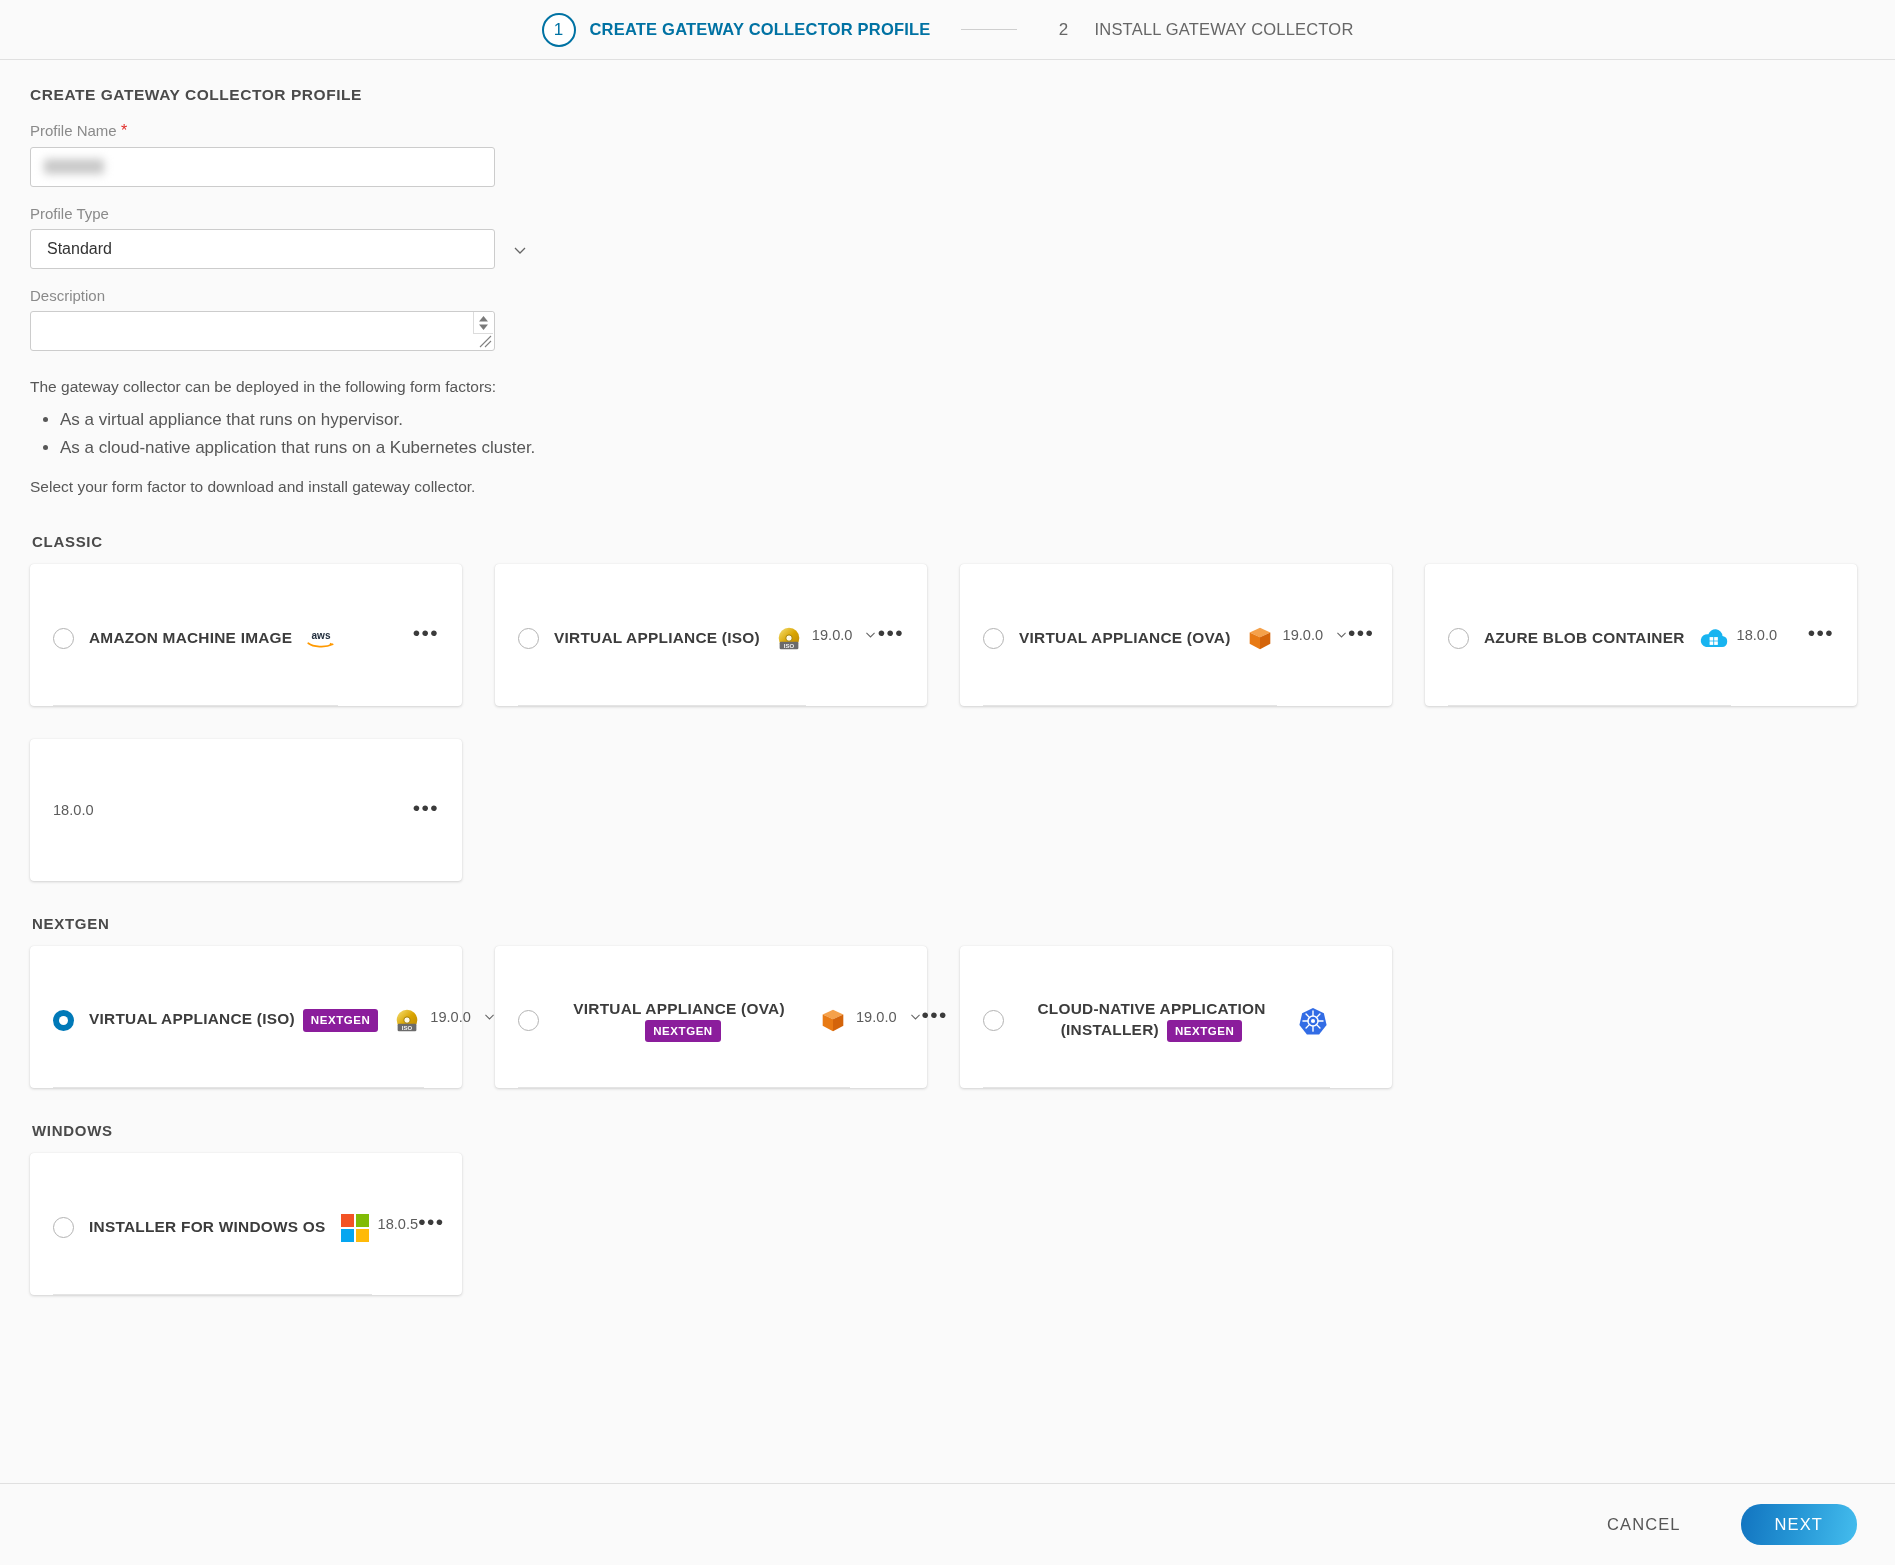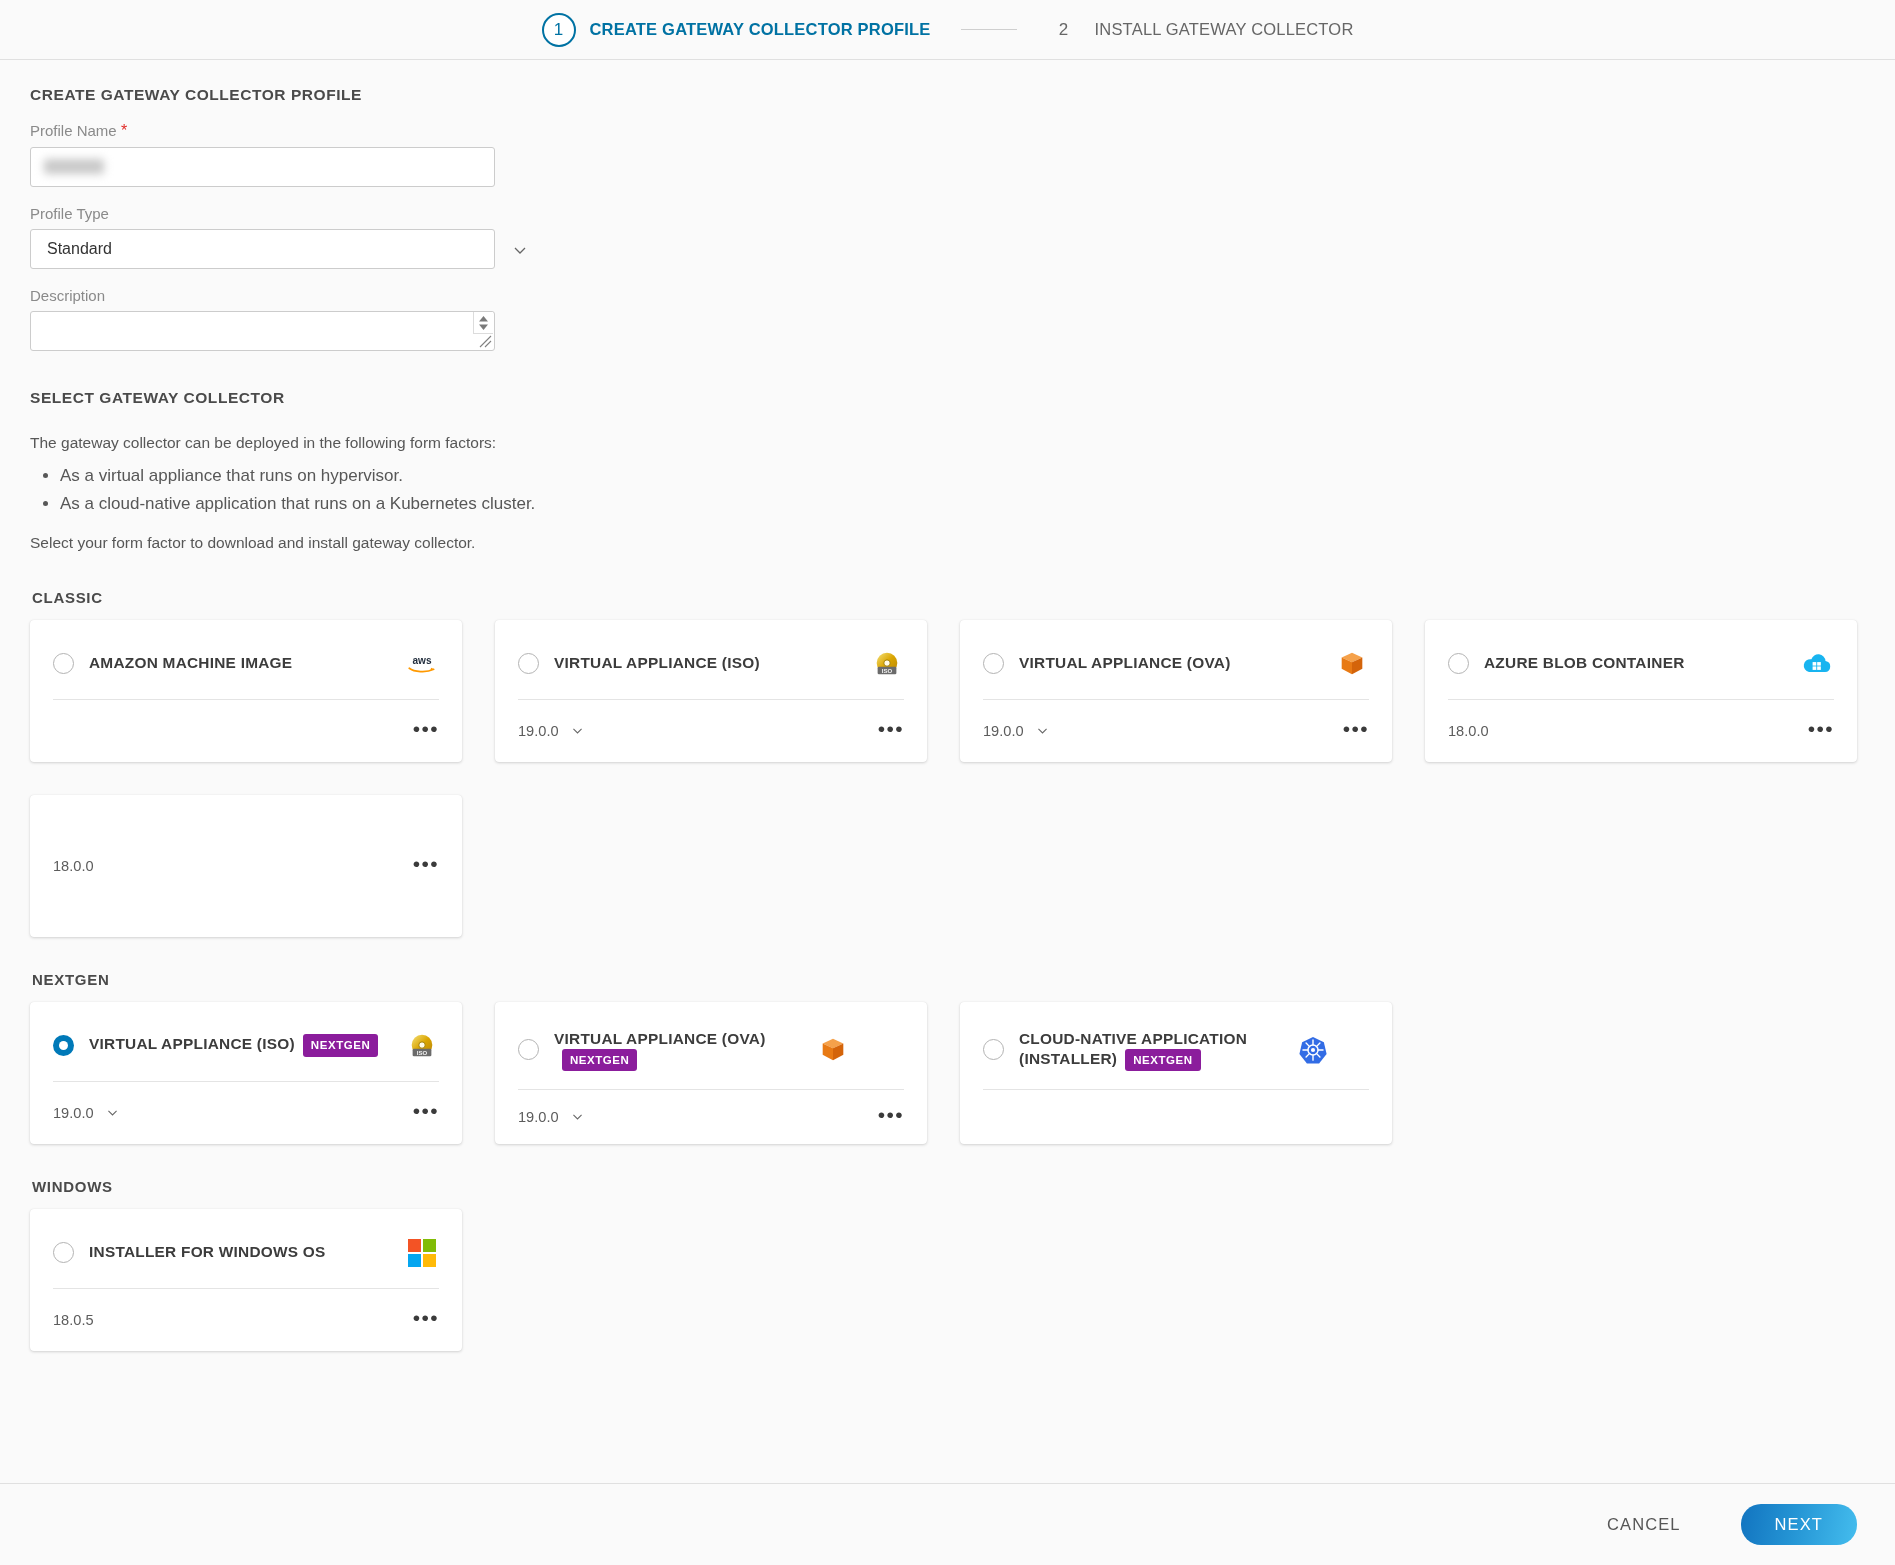--- a/index.html
+++ b/index.html
@@ -158,21 +158,21 @@
   }
   .card {
     width: 432px;
     min-height: 142px;
     background: #ffffff;
     border-radius: 4px;
     box-shadow: 0 1px 3px rgba(0,0,0,.16), 0 0 1px rgba(0,0,0,.10);
     margin: 0 33px 0 0;
     padding: 0 20px;
     display: flex;
-    flex-direction: column;
+    text-align: center;
   }
   .card.selected { }
 
   .card-top {
     display: flex;
     align-items: center;
     flex: 0 0 auto;
     padding: 27px 0 0 0;
     min-height: 74px;
     border-bottom: 1px solid #e4e4e4;
@@ -338,21 +338,20 @@
           </svg>
       </div>
       <div class="ta-grip">
         <svg width="16" height="16" viewBox="0 0 16 16">
           <path d="M14 3L3 14M14 8L8 14" stroke="#808080" stroke-width="1.1" fill="none"></path>
         </svg>
       </div>
     </div>
   </div>
 
-  <div class="section-title" style="margin-top:38px">SELECT GATEWAY COLLECTOR</div>
 
   <p class="body-text">The gateway collector can be deployed in the following form factors:</p>
   <ul class="ff-list">
     <li>As a virtual appliance that runs on hypervisor.</li>
     <li>As a cloud-native application that runs on a Kubernetes cluster.</li>
   </ul>
   <p class="body-text" style="margin-top:14px">Select your form factor to download and install gateway collector.</p>
 
   <div class="group-title">CLASSIC</div>
   <div class="card-grid">

